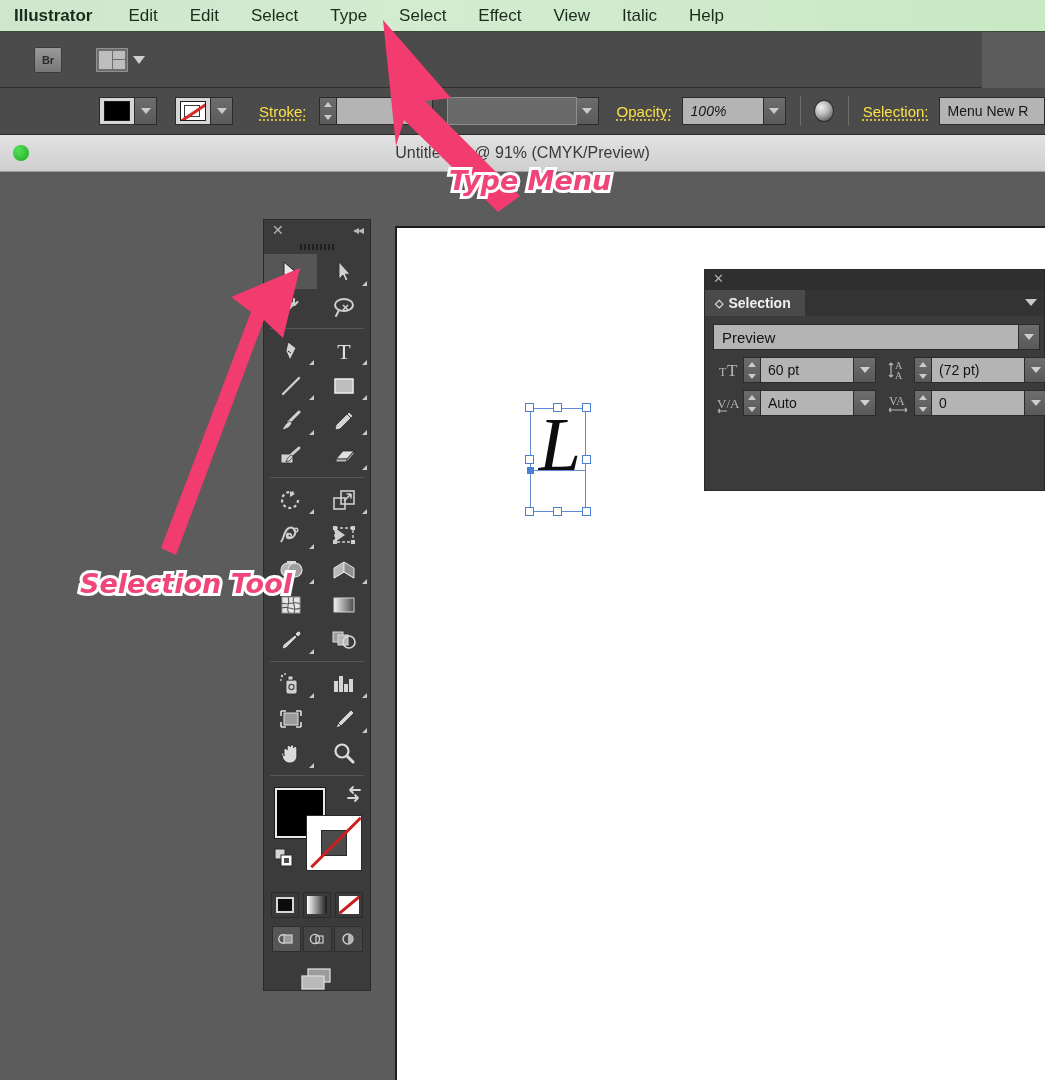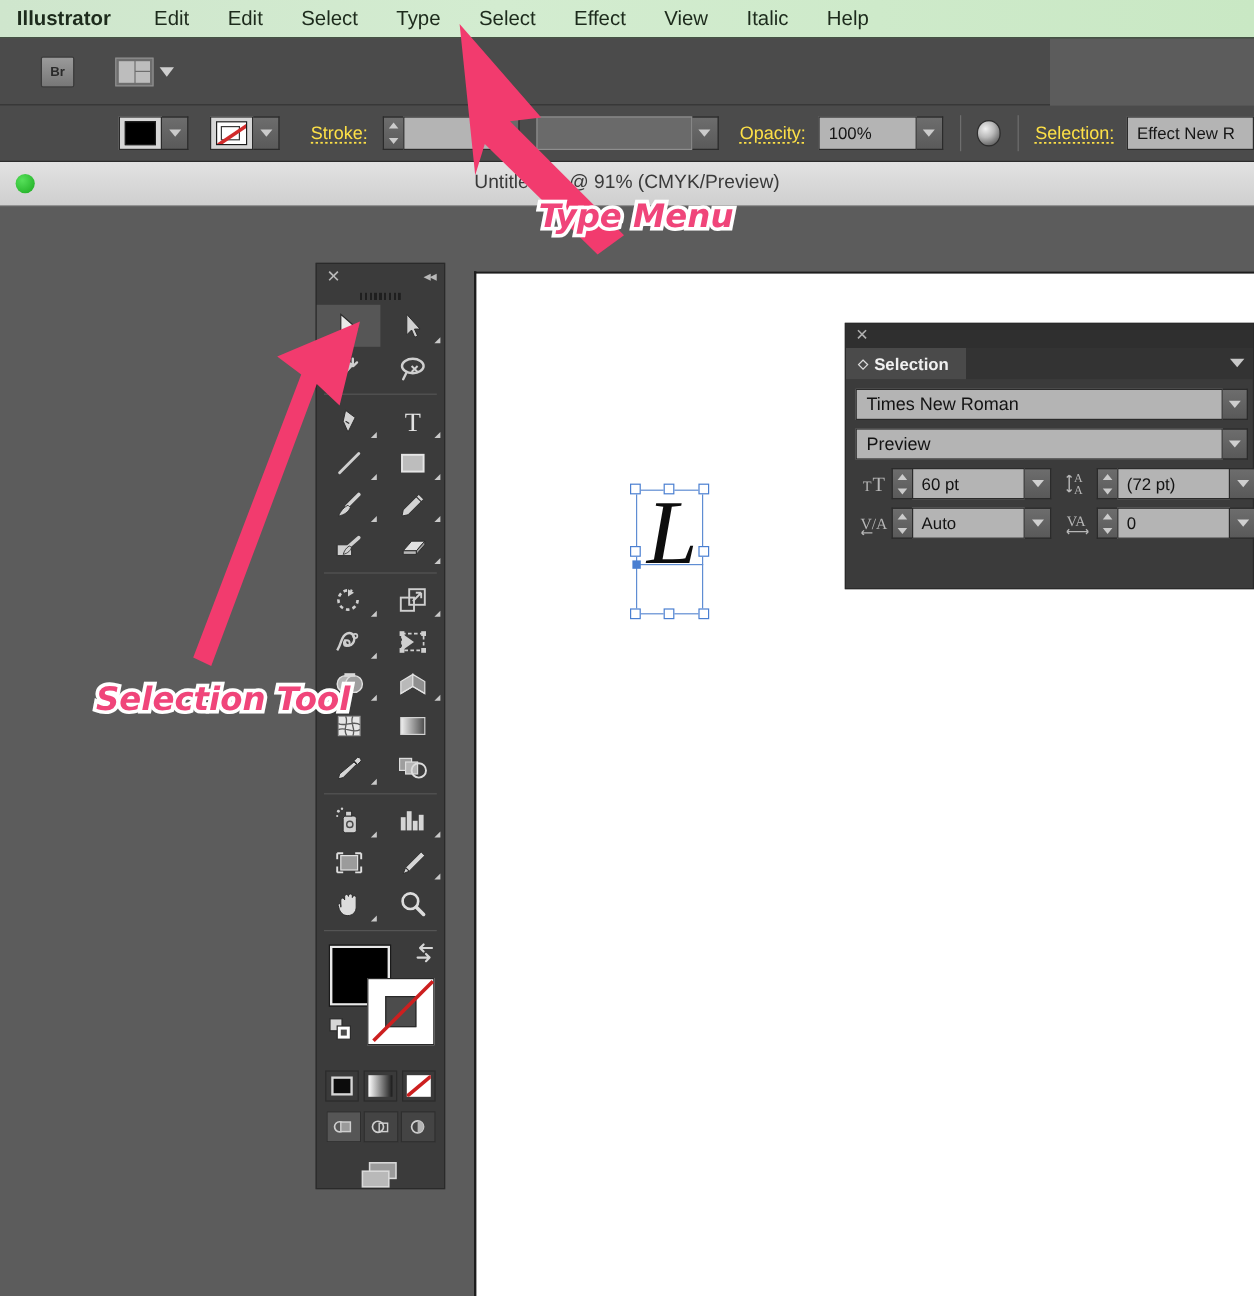--- a/index.html
+++ b/index.html
@@ -19,21 +19,21 @@
     display: flex; align-items: center;
   }
   .menu-item {
     font-size: 17px; color: #1d2b1c; padding: 0 16px; line-height: 30px;
     white-space: nowrap;
   }
   .menu-item.app-name { font-weight: bold; padding-left: 14px; padding-right: 20px; }
 
   
   #topstrip {
-    position: absolute; left: 0; top: 32px; width: 875px; height: 56px;
+    position: absolute; left: 0; top: 32px; width: 982px; height: 56px;
     background: #4b4b4b; border-bottom: 1px solid #2e2e2e;
     display: flex; align-items: center;
   }
   .br-btn {
     width: 28px; height: 26px; margin-left: 34px;
     background: linear-gradient(to bottom,#9a9a9a,#777);
     border: 1px solid #3b3b3b; border-radius: 2px;
     display: flex; align-items: center; justify-content: center;
     color: #2a2a2a; font-size: 11px; font-weight: bold;
   }
@@ -342,33 +342,33 @@
     </div>
 
     <div style="display:flex;align-items:center;margin-left:14px;">
       <div class="field dark" style="width:130px"></div>
       <div class="dd-btn">
           <div class="tri"></div>
         </div>
     </div>
 
     <div style="margin-left:18px;" class="lbl-orange">Opacity:</div>
-    <div style="display:flex;align-items:center;margin-left:10px;">
+    <div style="display:flex;align-items:center;margin-left:10px;font-style:italic;">
       <div class="field" style="width:82px">100%</div>
       <div class="dd-btn">
           <div class="tri"></div>
         </div>
     </div>
 
     <div class="sep-v"></div>
     <div class="opacity-icon"></div>
     <div class="sep-v"></div>
 
     <div class="lbl-orange">Selection:</div>
-    <div class="field" style="width:120px;margin-left:10px;">Effect New R</div>
+    <div class="field" style="width:120px;margin-left:10px;">Menu New R</div>
   </div>
 
   <div id="titlebar">
     <div class="dot"></div>
     <div class="doc-title">Untitled-1* @ 91% (CMYK/Preview)</div>
   </div>
 
   <div id="workspace">
     <div id="canvas-sheet"></div>
   </div>
@@ -681,26 +681,20 @@
       <div class="cp-close">✕</div>
     </div>
     <div class="cp-tabs">
       <div class="cp-tab">
         <span class="cp-diamond">◇</span>
         <span>Selection</span>
       </div>
       <div class="cp-menu"></div>
     </div>
     <div class="cp-body">
-      <div class="cp-row">
-        <div class="cp-wide">Times New Roman</div>
-        <div class="cp-ddbtn">
-            <div class="tri"></div>
-          </div>
-      </div>
       <div class="cp-row">
         <div class="cp-wide">Preview</div>
         <div class="cp-ddbtn">
             <div class="tri"></div>
           </div>
       </div>
       <div class="cp-row">
         <div class="cp-half">
           <div class="cp-ico">
             <svg width="22" height="20" viewBox="0 0 22 20">

